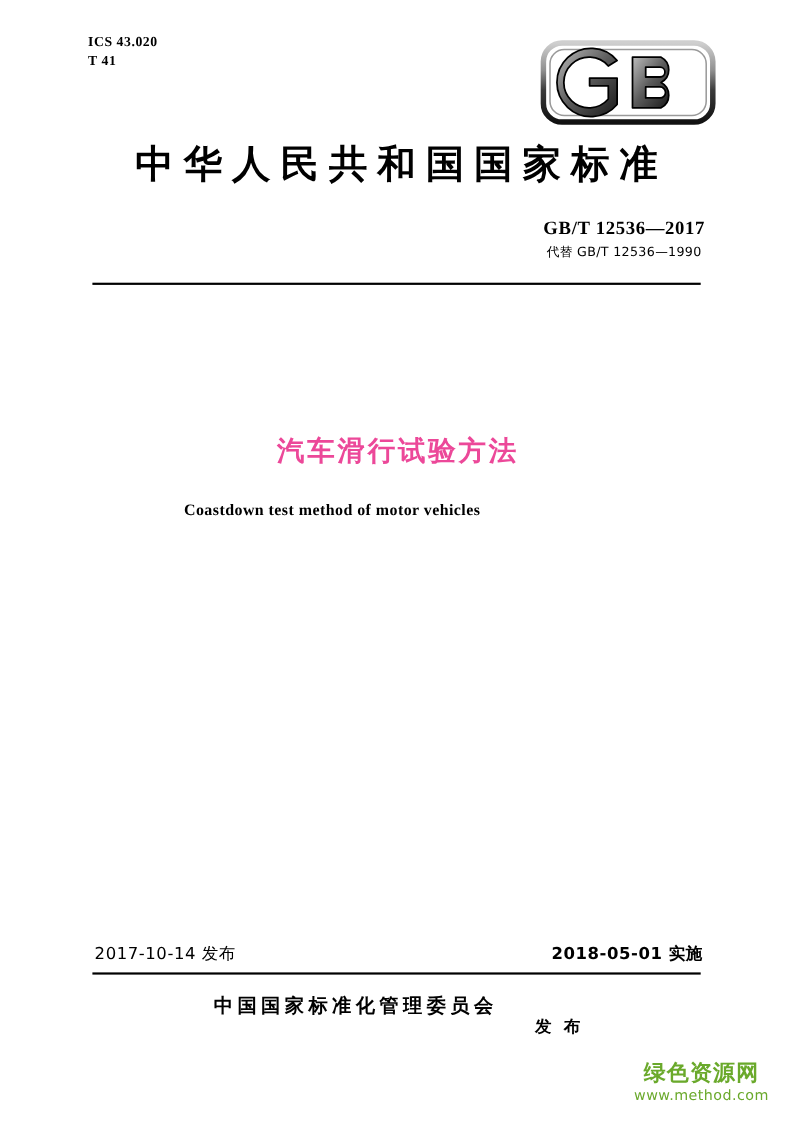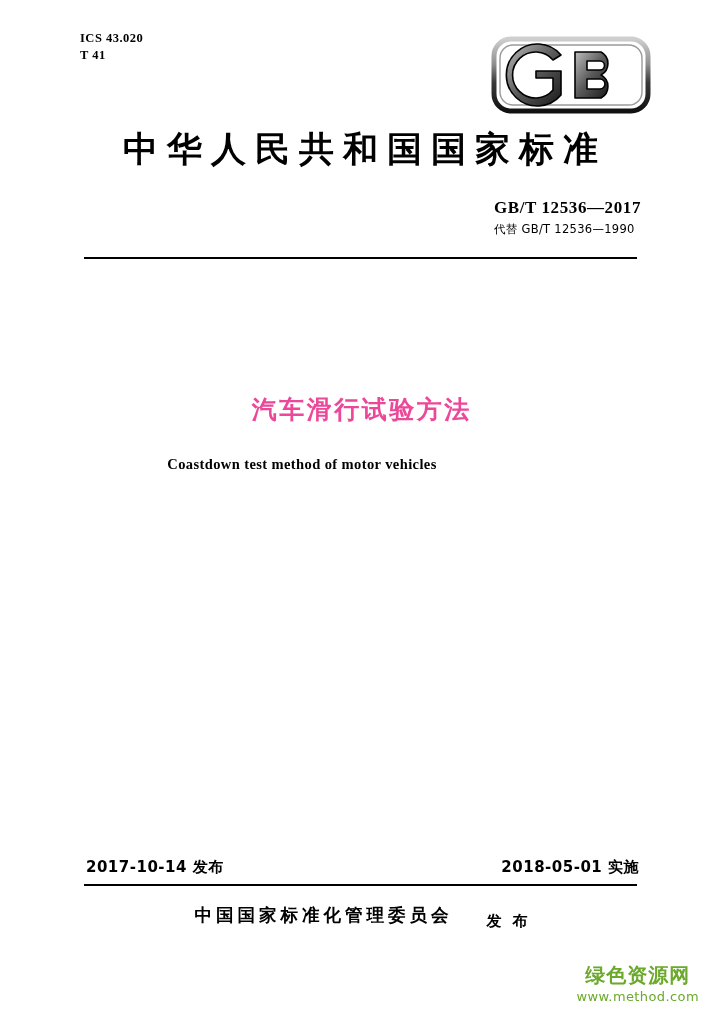--- a/index.html
+++ b/index.html
@@ -63,21 +63,21 @@
     letter-spacing: 9px;
     color: #000;
     text-indent: 9px;
   }
 
   
   .std-no {
     position: absolute;
     right: 80px;
     top: 198px;
-    text-align: left;
+    text-align: center;
   }
   .std-no-main {
     font-family: "Liberation Serif", serif;
     font-weight: bold;
     font-size: 17px;
     letter-spacing: 0.6px;
     color: #000;
   }
   .std-no-sub {
     font-family: "DejaVu Sans", sans-serif;
@@ -122,21 +122,21 @@
     letter-spacing: 0.4px;
     color: #000;
   }
 
   
   .date-issue {
     position: absolute;
     left: 86px;
     top: 858px;
     font-family: "DejaVu Sans", sans-serif;
-    font-weight: bold;
+    font-weight: normal;
     font-size: 15px;
     letter-spacing: 0.5px;
     color: #000;
   }
   .date-effective {
     position: absolute;
     right: 82px;
     top: 858px;
     font-family: "DejaVu Sans", sans-serif;
     font-weight: bold;
@@ -182,21 +182,21 @@
   .publish-verb {
     display: inline-block;
     vertical-align: middle;
     font-family: "DejaVu Sans", sans-serif;
     font-weight: bold;
     font-size: 15px;
     letter-spacing: 3px;
     color: #000;
     margin-left: 30px;
     position: relative;
-    top: 6px;
+    top: 18px;
   }
 
   
   .watermark {
     position: absolute;
     right: 22px;
     bottom: 16px;
     text-align: center;
   }
   .watermark-main {

